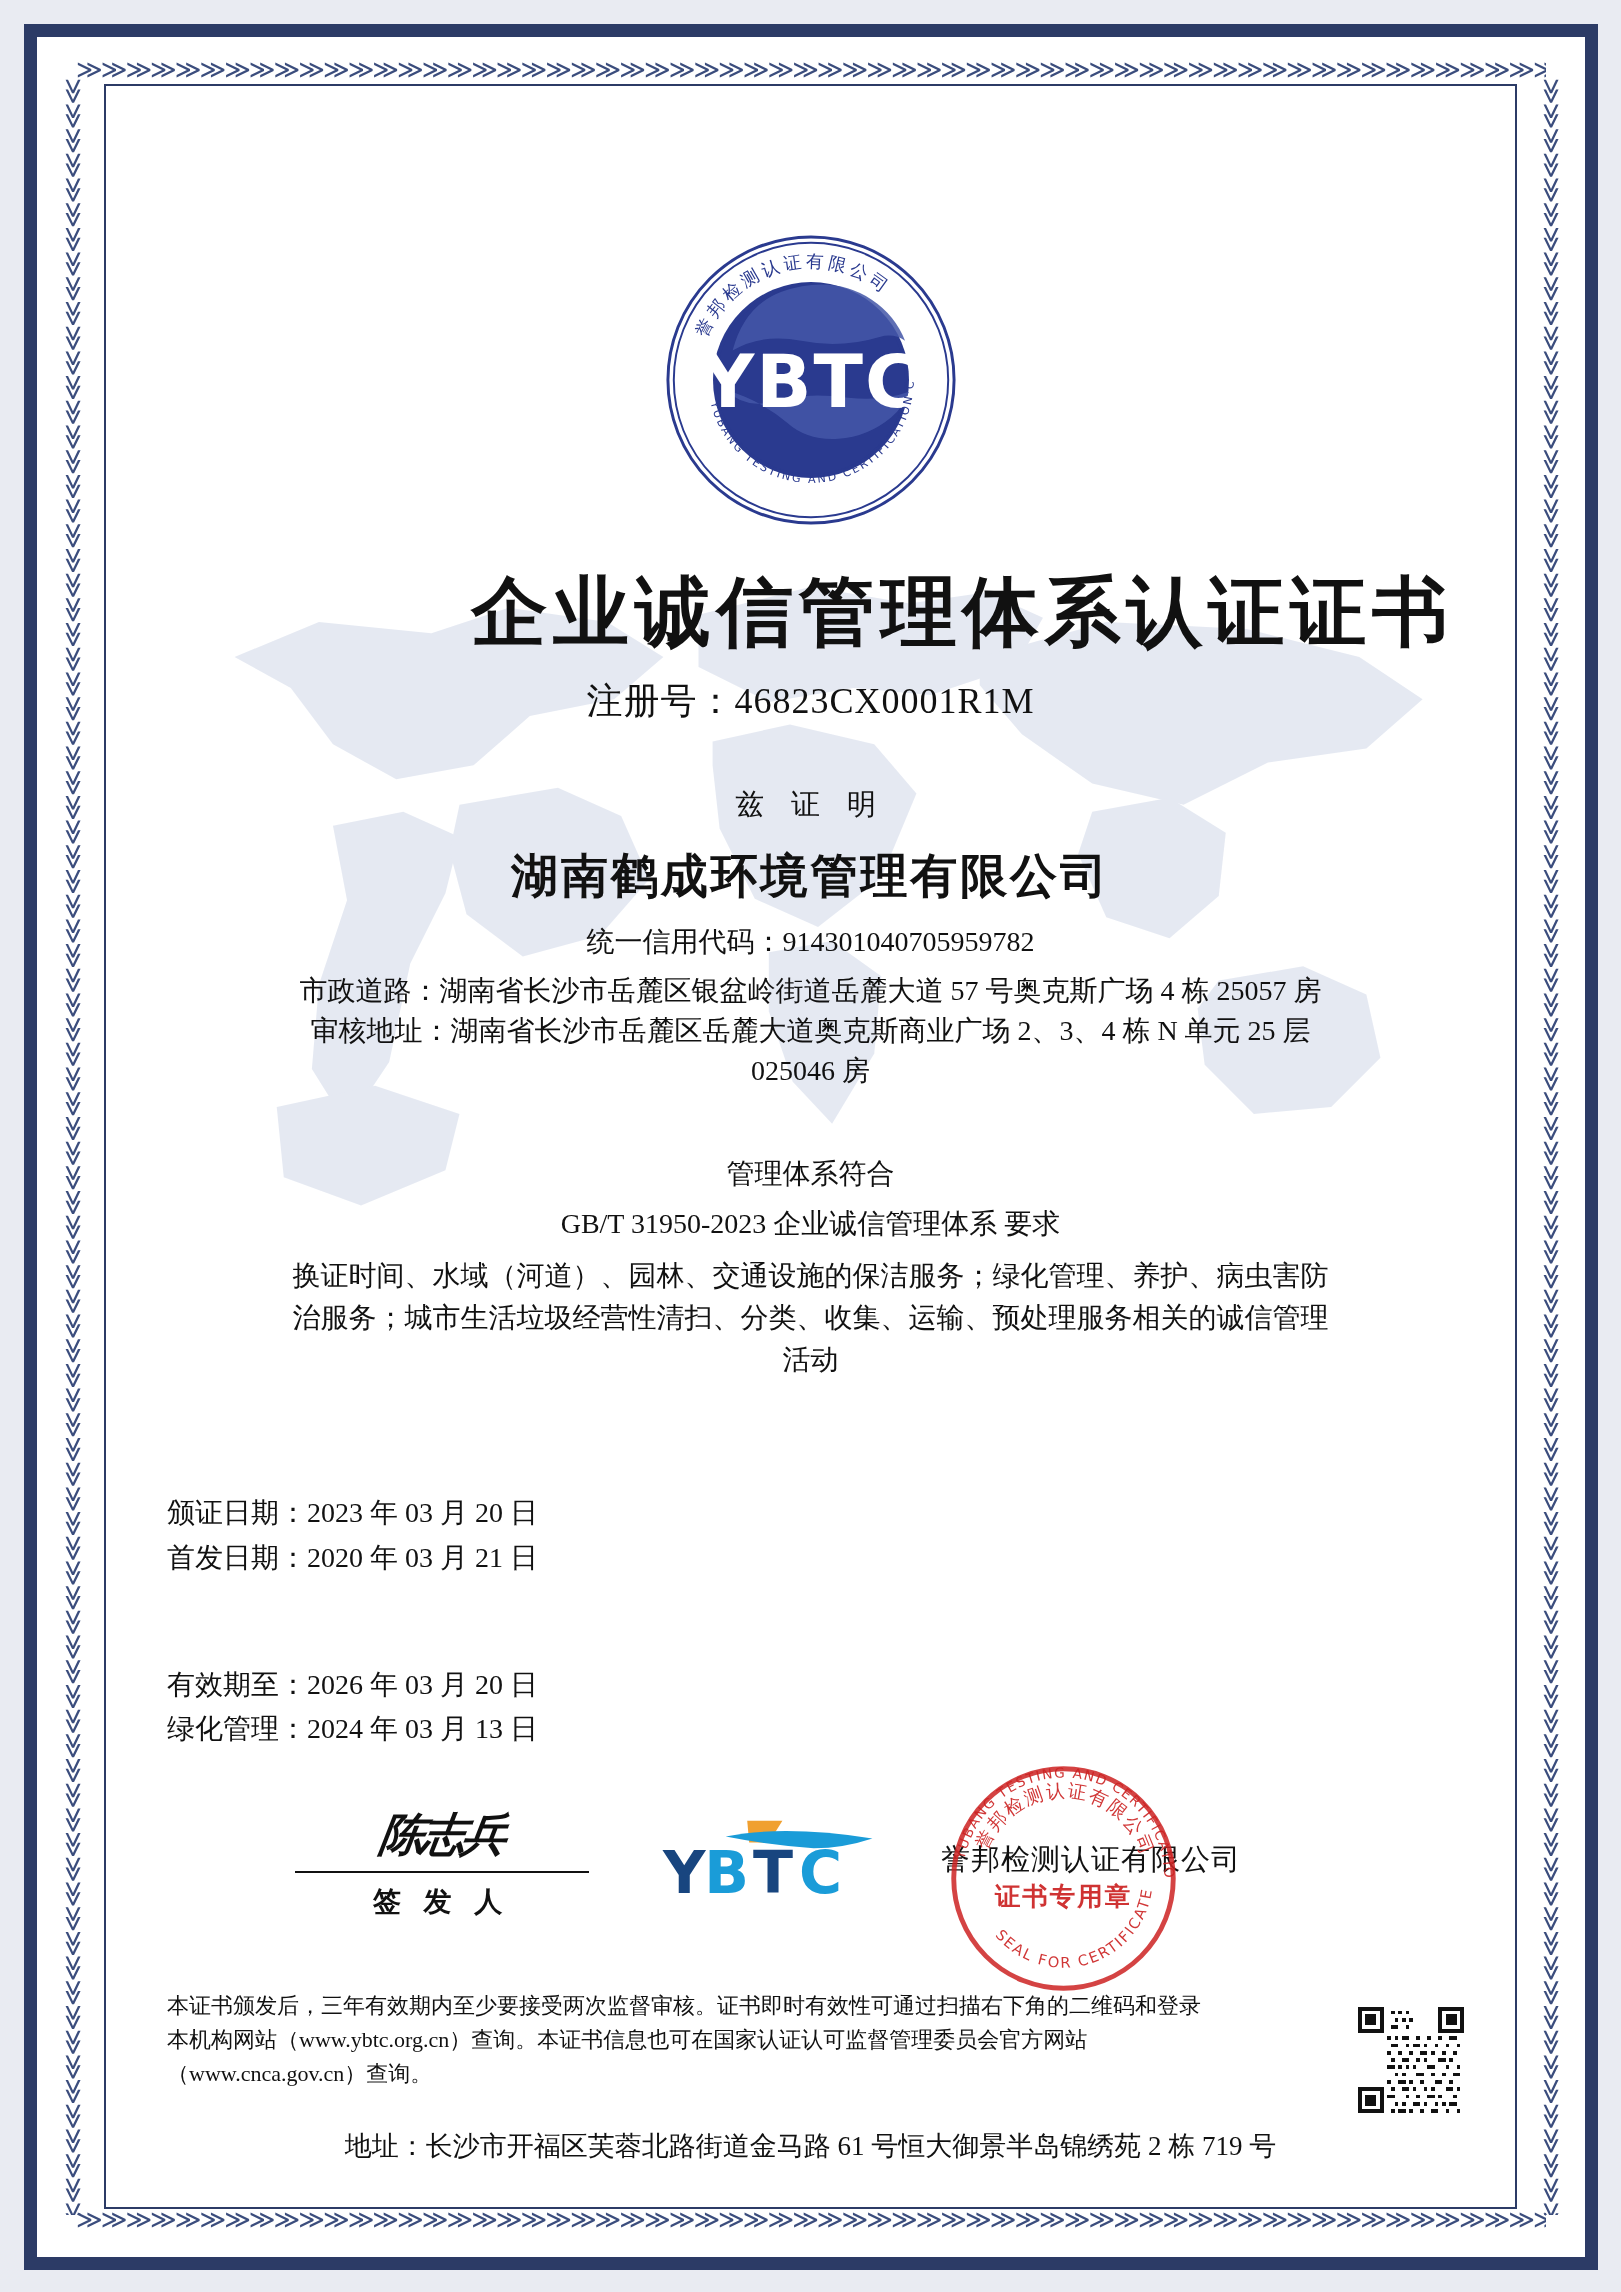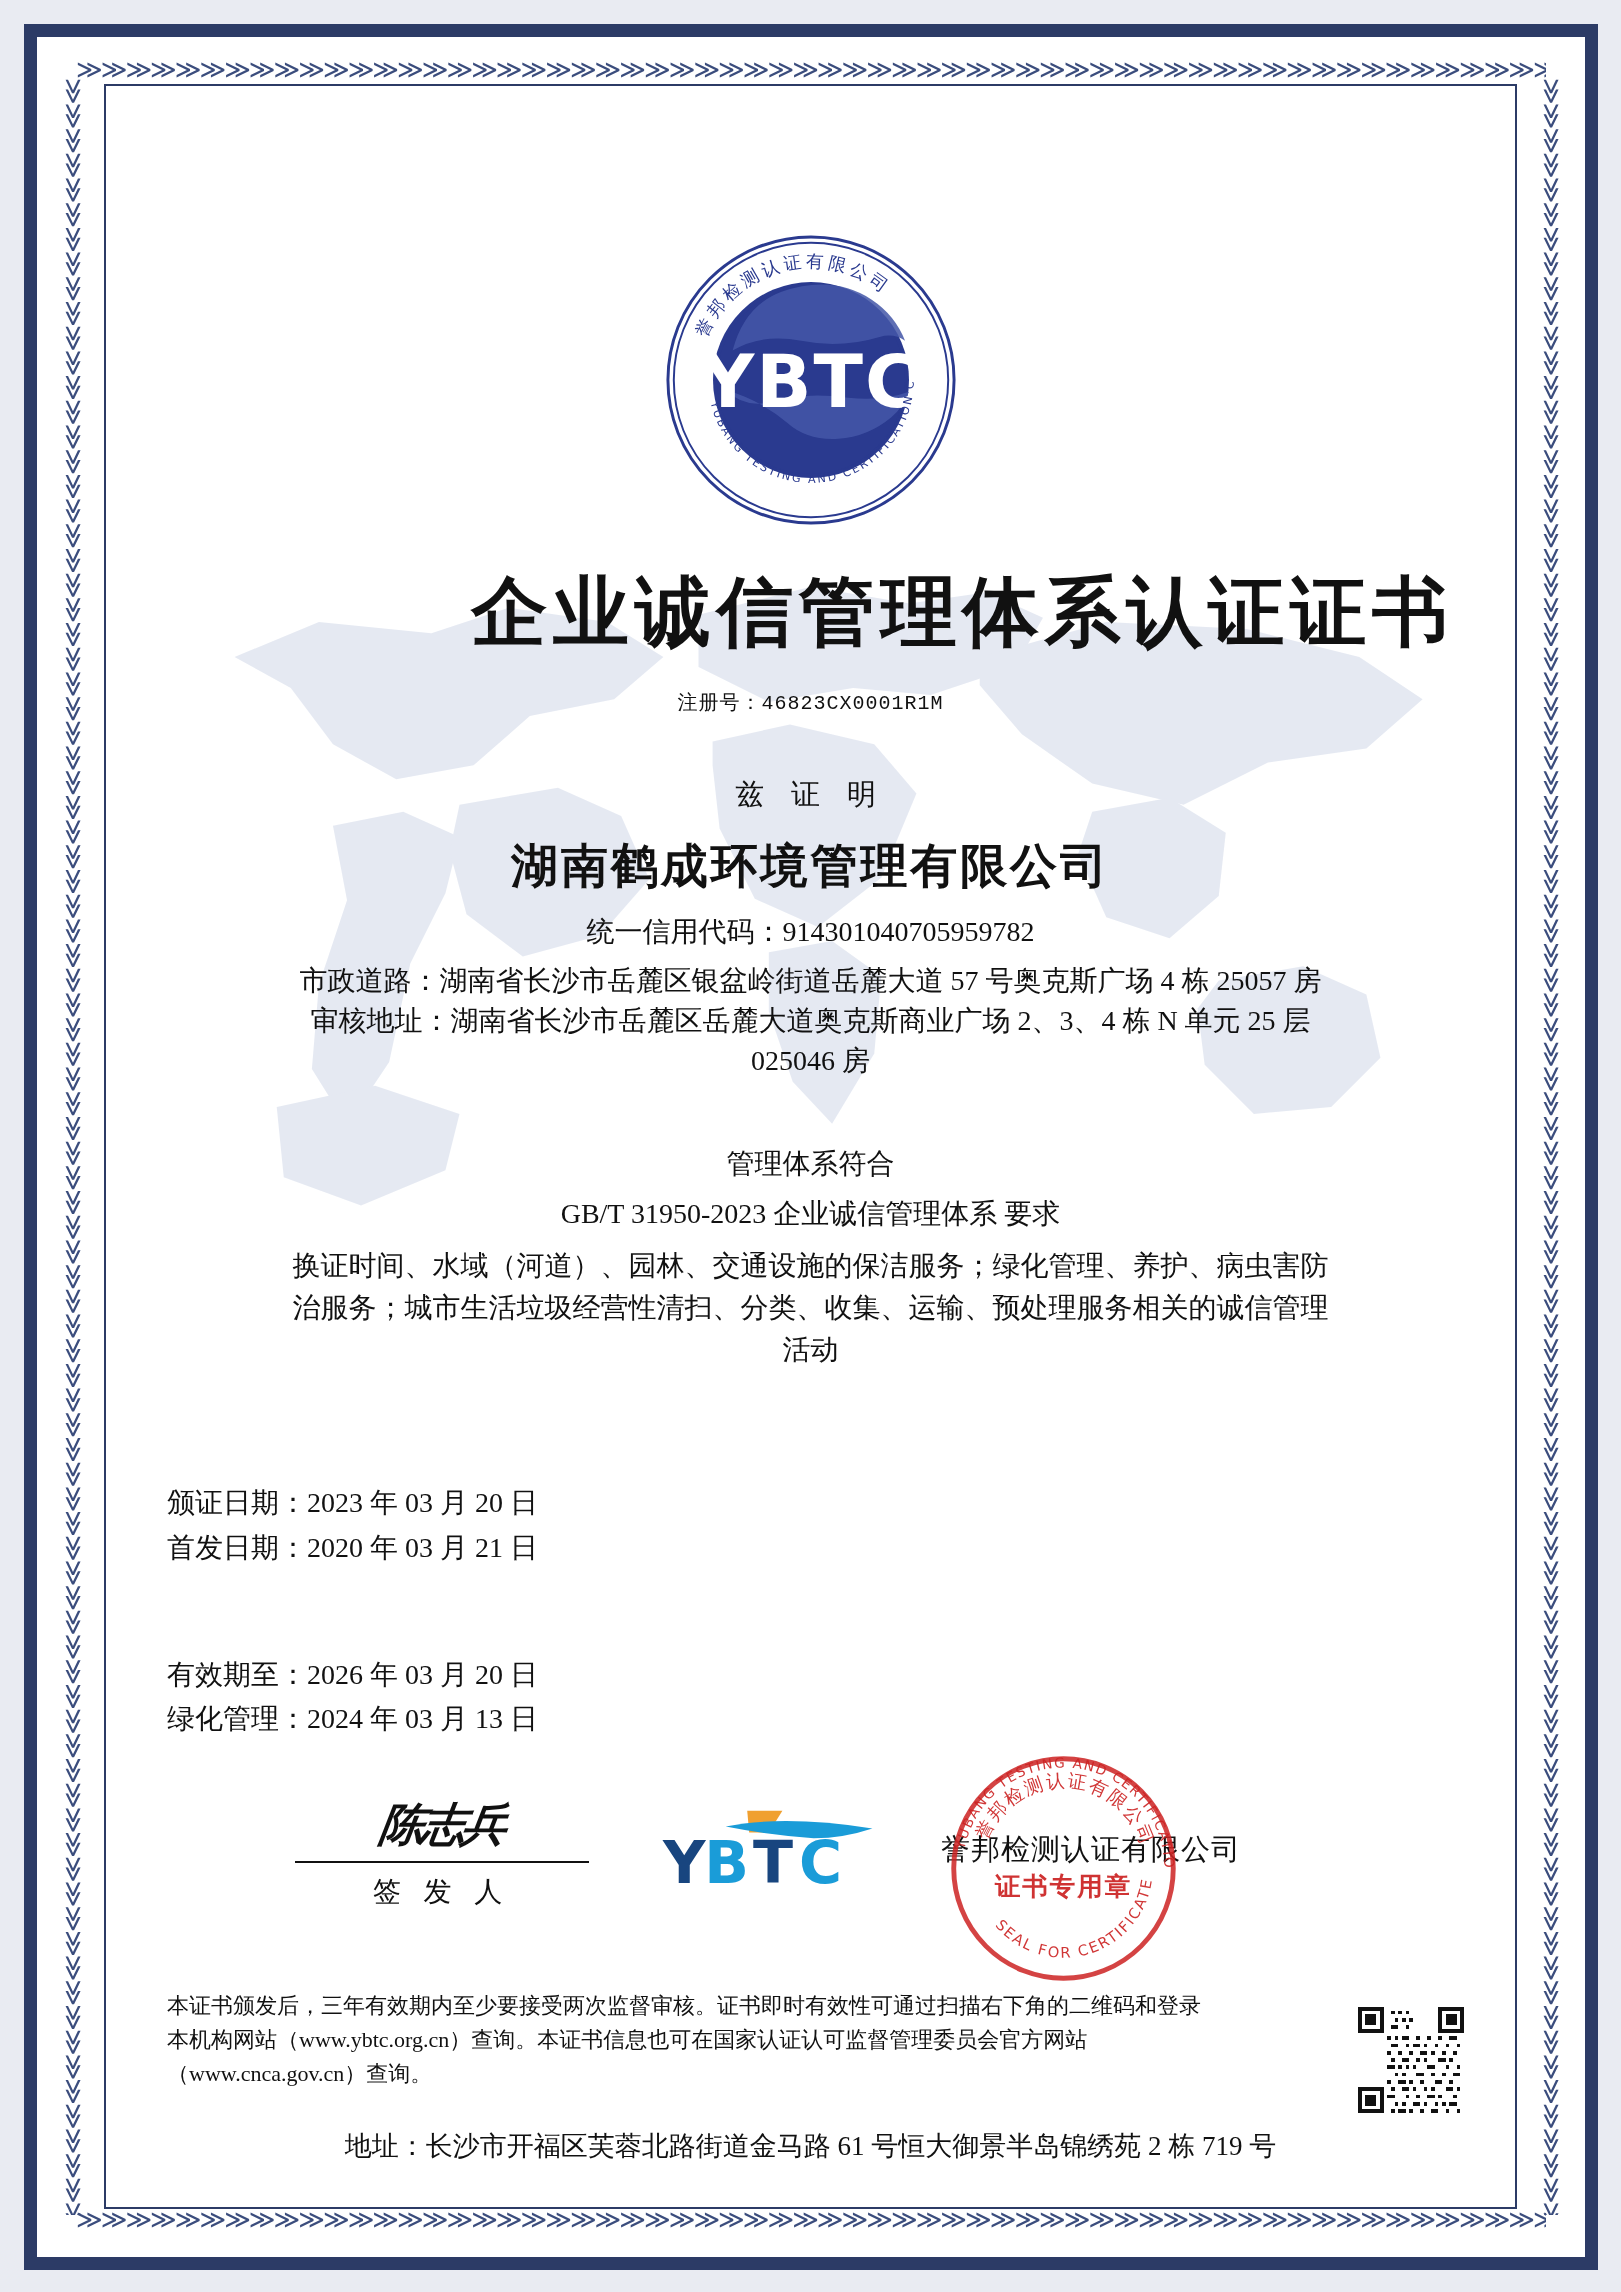--- a/index.html
+++ b/index.html
@@ -74,25 +74,24 @@
   .cert-title{
     margin-top:35px;
     font-size:76px;
     font-weight:bold;
     letter-spacing:5.9px;
     color:#111;
     font-family:"DejaVu Sans", sans-serif;
     text-align:right;
   }
   .reg-no{
-    margin-top:24px;
-    font-size:20px;
+    margin-top:12px;
+    font-size:36px;
     color:#111;
     letter-spacing:1px;
-    font-family:Liberation Mono, monospace;
   }
   .hereby{
     margin-top:59px;
     font-size:29px;
     letter-spacing:9.8px;
     color:#111;
   }
   .company{
     margin-top:19.6px;
     font-size:47px;
@@ -170,20 +169,21 @@
     margin-top:5.9px;
     border-bottom:2px solid #111;
     width:294px;
     margin-left:19.6px;
   }
   .sig-label{
     margin-top:9.8px;
     font-size:28px;
     letter-spacing:7.8px;
     color:#111;
+    font-weight:bold;
   }
   .ybtc-logo{
     position:absolute;
     left:490px;top:9.8px;
     width:245px;height:90px;
   }
   .issuer{
     position:absolute;
     left:774px;top:35px;
     font-size:29px;

